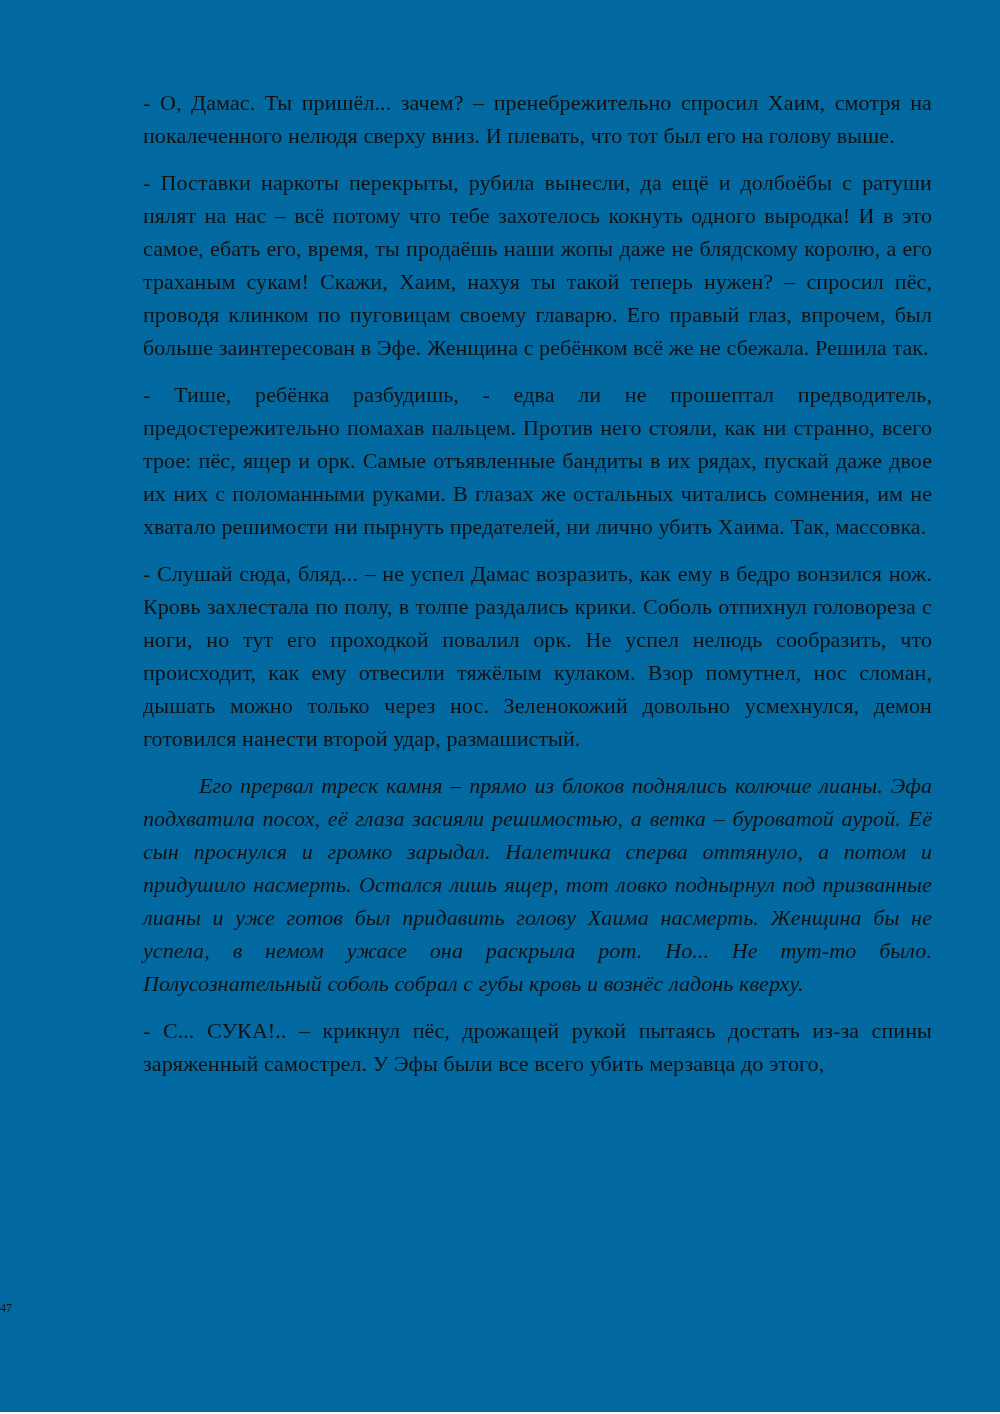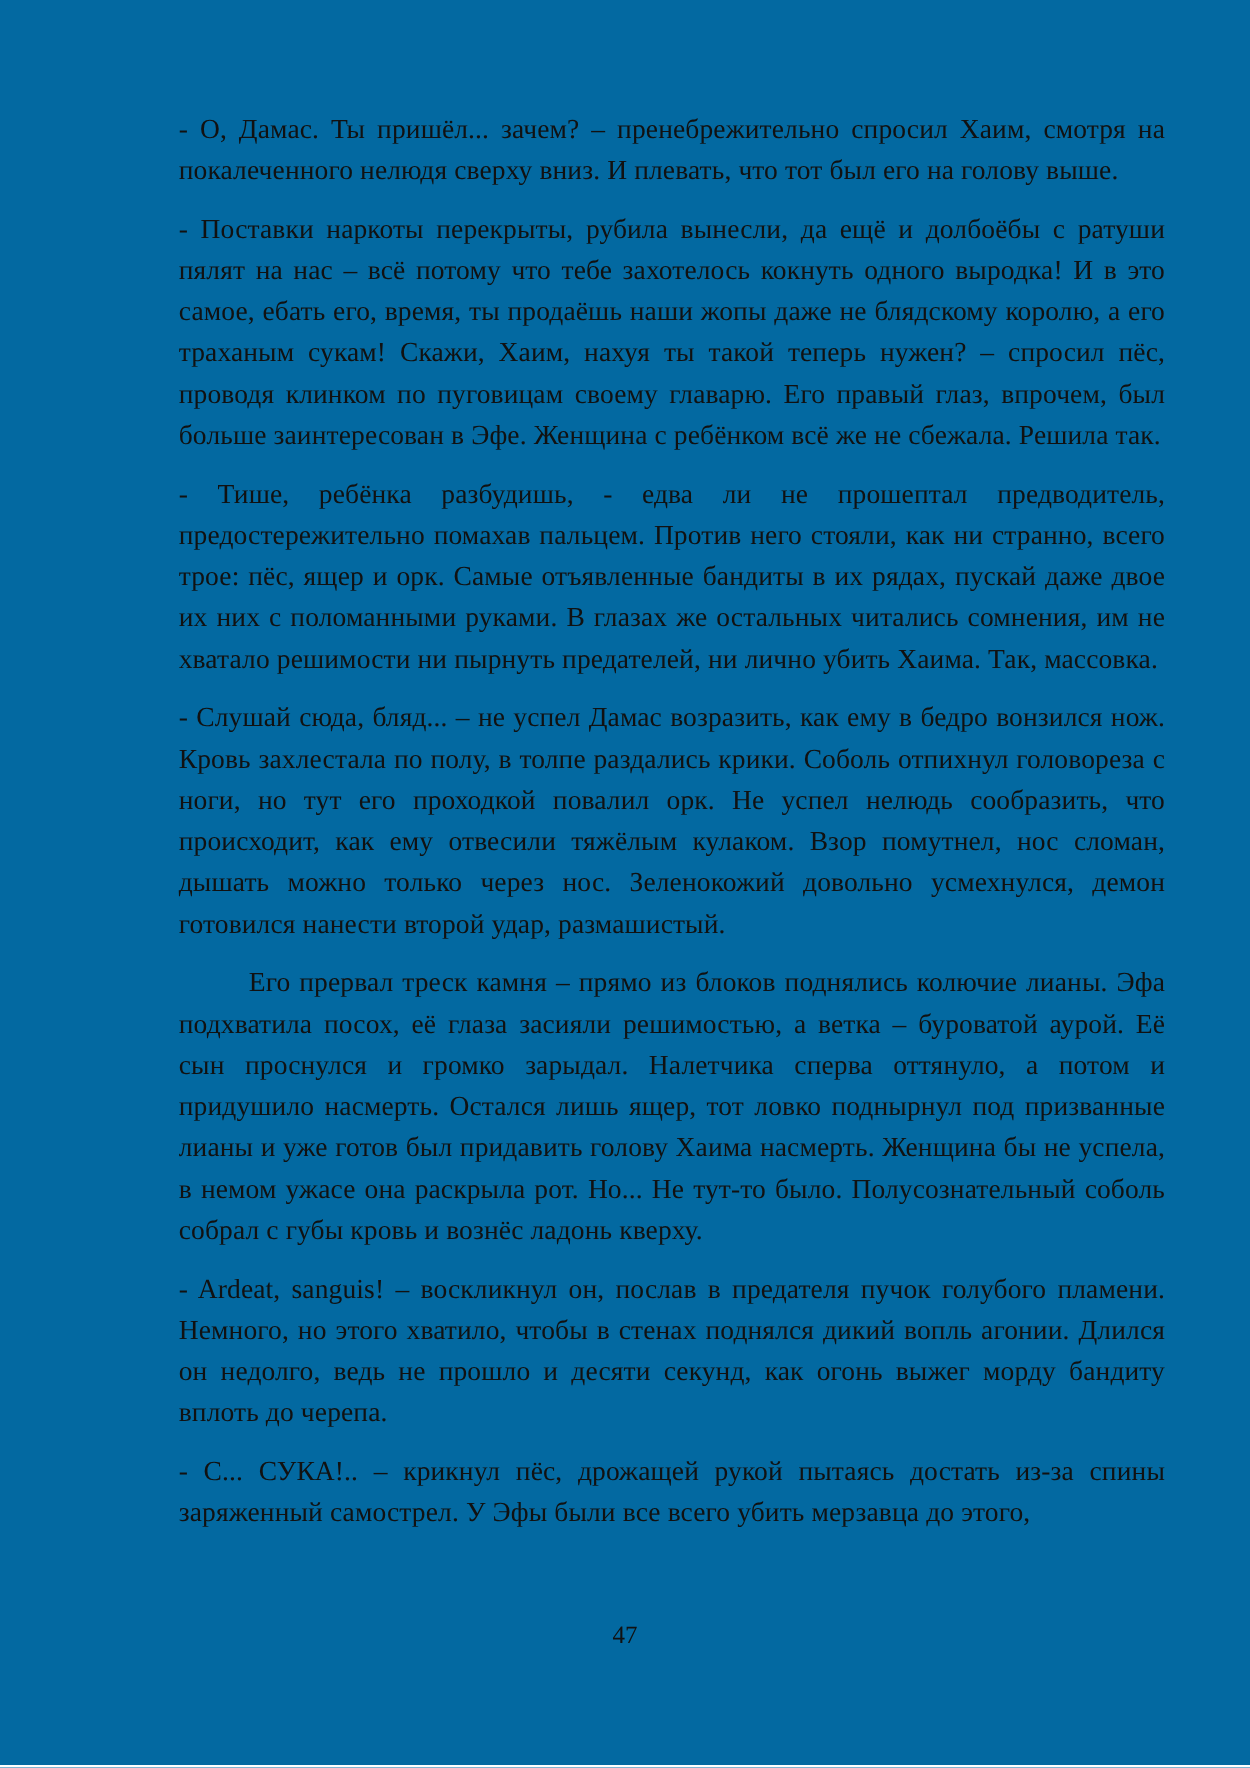--- a/index.html
+++ b/index.html
@@ -26,39 +26,38 @@
     font-size: 22px;
     line-height: 33px;
     letter-spacing: 0.1px;
   }
   .para {
     margin: 0 0 14px 0;
     text-indent: 0;
   }
   .para.indent {
     text-indent: 56px;
+    font-style: italic;
   }
   .page-number {
     position: absolute;
     left: 0;
     right: 0;
     top: 1296px;
-    text-align: center;
-    font-size: 20px;
+    font-size: 12px;
     line-height: 24px;
     color: #111111;
   }
 </style>
 </head>
 <body>
 
 <div class="page">
   <div class="text-block">
       <p class="para">- О, Дамас. Ты пришёл... зачем? – пренебрежительно спросил Хаим, смотря на покалеченного нелюдя сверху вниз. И плевать, что тот был его на голову выше.</p>
       <p class="para">- Поставки наркоты перекрыты, рубила вынесли, да ещё и долбоёбы с ратуши пялят на нас – всё потому что тебе захотелось кокнуть одного выродка! И в это самое, ебать его, время, ты продаёшь наши жопы даже не блядскому королю, а его траханым сукам! Скажи, Хаим, нахуя ты такой теперь нужен? – спросил пёс, проводя клинком по пуговицам своему главарю. Его правый глаз, впрочем, был больше заинтересован в Эфе. Женщина с ребёнком всё же не сбежала. Решила так.</p>
       <p class="para">- Тише, ребёнка разбудишь, - едва ли не прошептал предводитель, предостережительно помахав пальцем. Против него стояли, как ни странно, всего трое: пёс, ящер и орк. Самые отъявленные бандиты в их рядах, пускай даже двое их них с поломанными руками. В глазах же остальных читались сомнения, им не хватало решимости ни пырнуть предателей, ни лично убить Хаима. Так, массовка.</p>
       <p class="para">- Слушай сюда, бляд... – не успел Дамас возразить, как ему в бедро вонзился нож. Кровь захлестала по полу, в толпе раздались крики. Соболь отпихнул головореза с ноги, но тут его проходкой повалил орк. Не успел нелюдь сообразить, что происходит, как ему отвесили тяжёлым кулаком. Взор помутнел, нос сломан, дышать можно только через нос. Зеленокожий довольно усмехнулся, демон готовился нанести второй удар, размашистый.</p>
       <p class="para indent">Его прервал треск камня – прямо из блоков поднялись колючие лианы. Эфа подхватила посох, её глаза засияли решимостью, а ветка – буроватой аурой. Её сын проснулся и громко зарыдал. Налетчика сперва оттянуло, а потом и придушило насмерть. Остался лишь ящер, тот ловко поднырнул под призванные лианы и уже готов был придавить голову Хаима насмерть. Женщина бы не успела, в немом ужасе она раскрыла рот. Но... Не тут-то было. Полусознательный соболь собрал с губы кровь и вознёс ладонь кверху.</p>
-      <p class="para">- Ardeat, sanguis! – воскликнул он, послав в предателя пучок голубого пламени. Немного, но этого хватило, чтобы в стенах поднялся дикий вопль агонии. Длился он недолго, ведь не прошло и десяти секунд, как огонь выжег морду бандиту вплоть до черепа.</p>
       <p class="para">- С... СУКА!.. – крикнул пёс, дрожащей рукой пытаясь достать из-за спины заряженный самострел. У Эфы были все всего убить мерзавца до этого,</p>
     </div>
   <div class="page-number">47</div>
 </div>
 
 </body></html>

